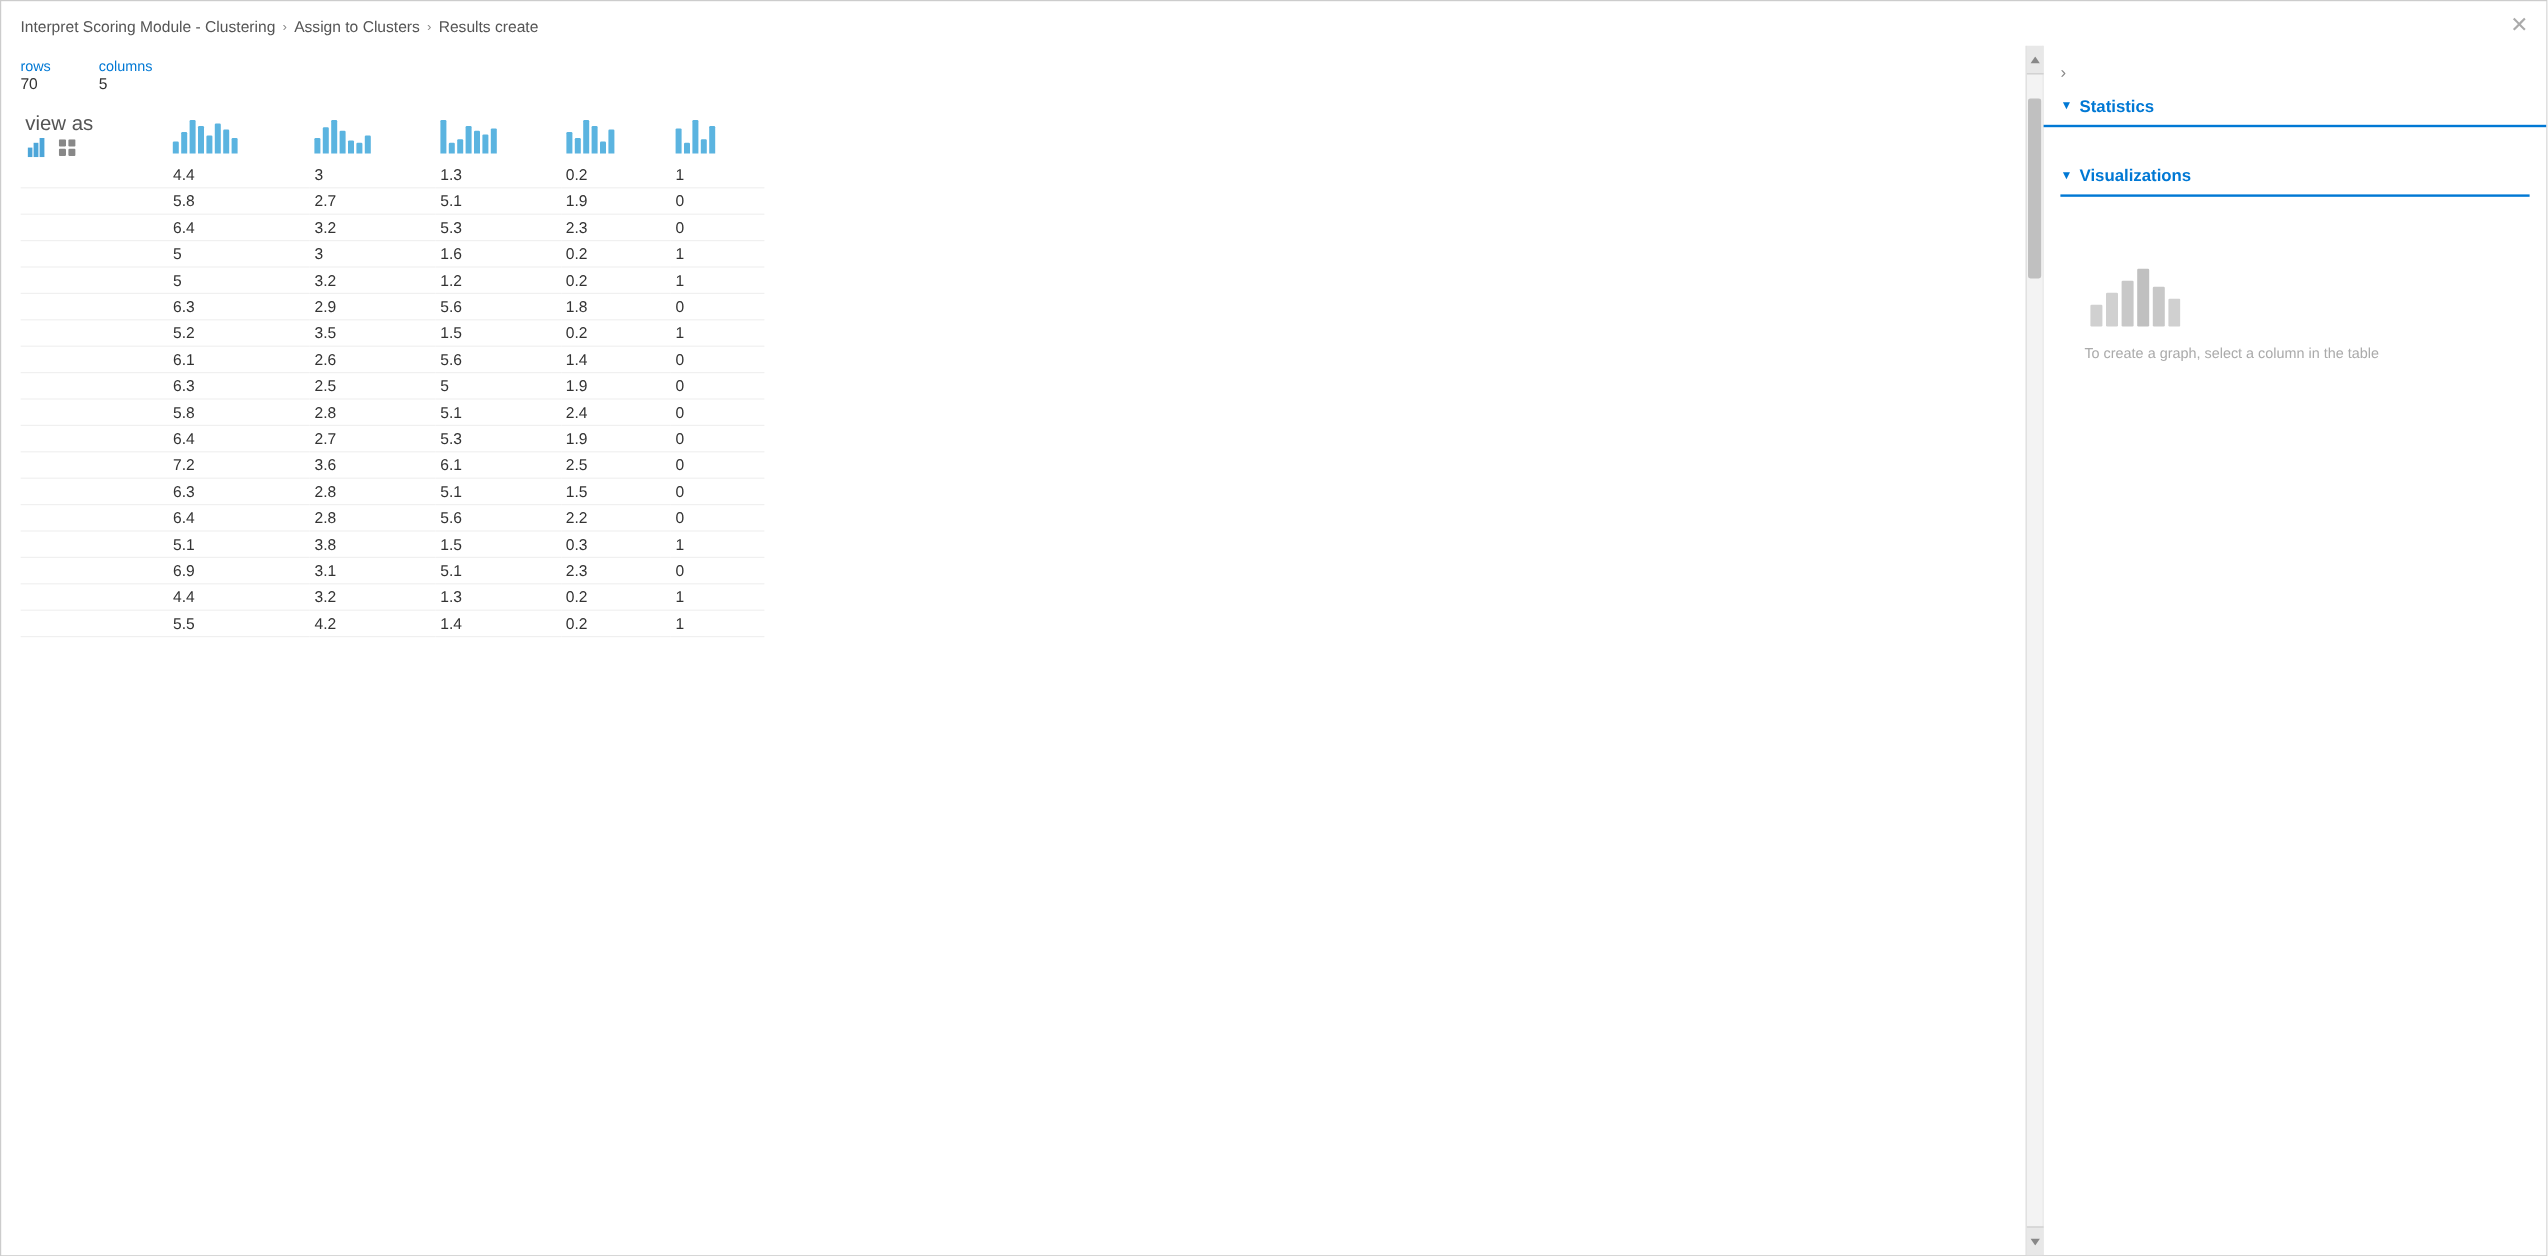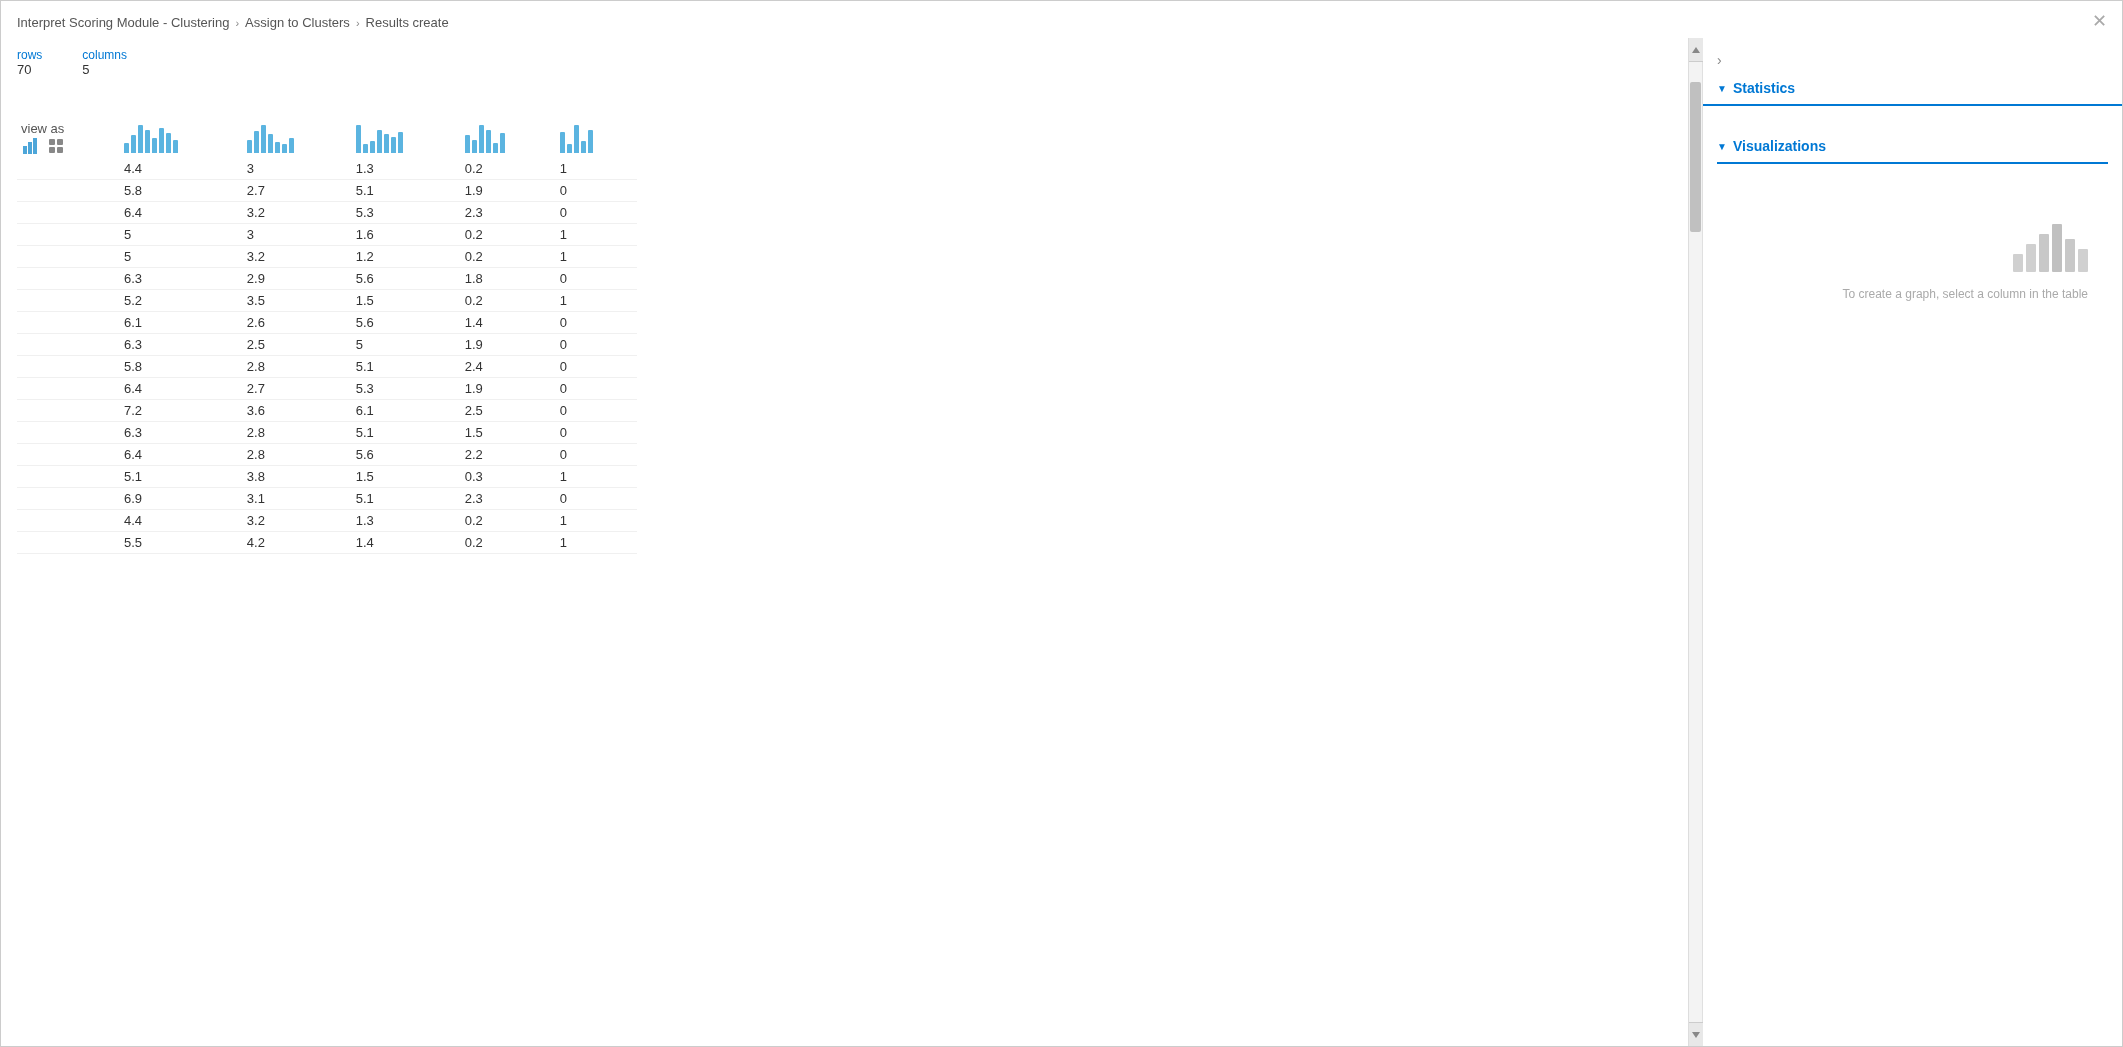--- a/index.html
+++ b/index.html
@@ -51,21 +51,20 @@
       overflow: hidden;
     }
 
     .left-panel {
       flex: 1;
       overflow: hidden;
       display: flex;
       flex-direction: column;
       padding: 10px 0 0 16px;
       position: relative;
-      gap: 28px;
     }
 
     .meta-info {
       display: flex;
       gap: 40px;
       margin-bottom: 14px;
     }
 
     .meta-item label {
       color: #0078d4;
@@ -100,21 +99,21 @@
       white-space: nowrap;
       font-size: 12px;
     }
 
     .view-as-row td {
       padding: 2px 4px;
       vertical-align: middle;
     }
 
     .view-as-label {
-      font-size: 13px;
+      font-size: 17px;
       color: #555;
       white-space: nowrap;
     }
 
     .data-table tbody tr td {
       padding: 3px 12px 3px 4px;
       color: #333;
       border-bottom: 1px solid #f0f0f0;
     }
 
@@ -158,21 +157,21 @@
 
     .section-header span {
       color: #0078d4;
       font-weight: 600;
       font-size: 14px;
     }
 
     .viz-placeholder {
       display: flex;
       flex-direction: column;
-      align-items: flex-end;
+      align-items: flex-start;
       justify-content: center;
       padding: 40px 20px;
       color: #aaa;
       font-size: 12px;
       text-align: center;
     }
 
     .viz-chart-icon {
       margin-bottom: 10px;
     }

